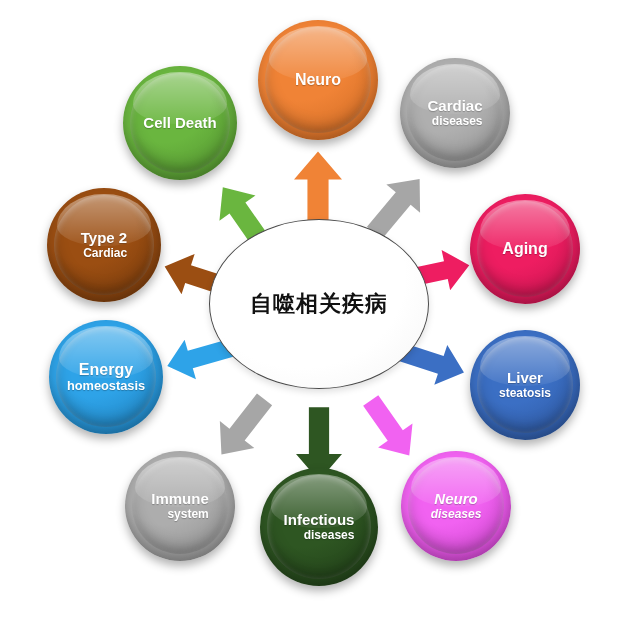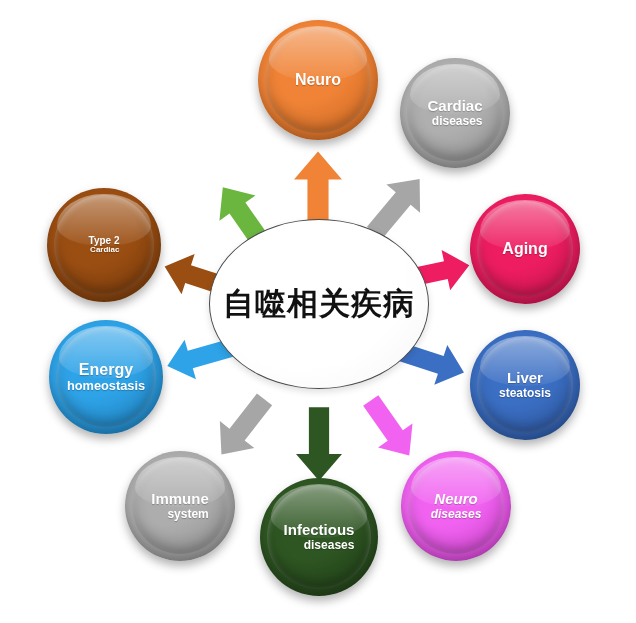--- a/index.html
+++ b/index.html
@@ -84,21 +84,21 @@
     position: absolute;
     display: flex;
     align-items: center;
     justify-content: center;
     background: radial-gradient(ellipse at 42% 34%, #ffffff 58%, #f4f4f4 100%);
     border: 1.6px solid #4a4a4a;
     border-radius: 50%;
     box-shadow: 0 3px 7px rgba(0,0,0,0.13);
   }
   #center-hub .hub-text {
-    font-size: 31px;
+    font-size: 22px;
     font-weight: bold;
     color: #111111;
     letter-spacing: 1px;
     white-space: nowrap;
   }
 
   
   .arrow {
     position: absolute;
     transform-origin: 50% 50%;
@@ -173,26 +173,29 @@
       </div>
       <div class="node" style="width: 110px; height: 110px; left: 470px; top: 194px; font-size: 16px; background: radial-gradient(circle at 36% 26%, rgb(238, 29, 97) 0%, rgb(238, 29, 97) 42%, rgb(191, 19, 76) 100%); box-shadow: rgba(0, 0, 0, 0.3) 0px 5px 10px, rgba(0, 0, 0, 0.22) 0px -6px 12px inset;">
         <span class="lbl">Aging</span>
       </div>
       <div class="node" style="width: 110px; height: 110px; left: 470px; top: 330px; font-size: 15px; background: radial-gradient(circle at 36% 26%, rgb(59, 111, 196) 0%, rgb(59, 111, 196) 42%, rgb(42, 81, 150) 100%); box-shadow: rgba(0, 0, 0, 0.3) 0px 5px 10px, rgba(0, 0, 0, 0.22) 0px -6px 12px inset;">
         <span class="lbl">Liver<span class="sub">steatosis</span></span>
       </div>
       <div class="node" style="width: 110px; height: 110px; left: 401px; top: 451px; font-size: 15px; background: radial-gradient(circle at 36% 26%, rgb(241, 98, 241) 0%, rgb(241, 98, 241) 42%, rgb(196, 62, 196) 100%); box-shadow: rgba(0, 0, 0, 0.3) 0px 5px 10px, rgba(0, 0, 0, 0.22) 0px -6px 12px inset; font-style: italic;">
         <span class="lbl">Neuro<span class="sub">diseases</span></span>
       </div>
-      <div class="node" style="width: 118px; height: 118px; left: 260px; top: 478px; font-size: 15px; background: radial-gradient(circle at 36% 26%, rgb(46, 86, 34) 0%, rgb(46, 86, 34) 42%, rgb(30, 58, 22) 100%); box-shadow: rgba(0, 0, 0, 0.3) 0px 5px 10px, rgba(0, 0, 0, 0.22) 0px -6px 12px inset;">
+      <div class="node" style="width: 118px; height: 118px; left: 260px; top: 468px; font-size: 15px; background: radial-gradient(circle at 36% 26%, rgb(46, 86, 34) 0%, rgb(46, 86, 34) 42%, rgb(30, 58, 22) 100%); box-shadow: rgba(0, 0, 0, 0.3) 0px 5px 10px, rgba(0, 0, 0, 0.22) 0px -6px 12px inset;">
         <span class="lbl">Infectious<span class="sub">diseases</span></span>
       </div>
       <div class="node" style="width: 114px; height: 114px; left: 49px; top: 320px; font-size: 16px; background: radial-gradient(circle at 36% 26%, rgb(46, 163, 232) 0%, rgb(46, 163, 232) 42%, rgb(28, 121, 180) 100%); box-shadow: rgba(0, 0, 0, 0.3) 0px 5px 10px, rgba(0, 0, 0, 0.22) 0px -6px 12px inset;">
         <span class="lbl">Energy<span class="sub">homeostasis</span></span>
       </div>
       <div class="node" style="width: 110px; height: 110px; left: 125px; top: 451px; font-size: 15px; background: radial-gradient(circle at 36% 26%, rgb(173, 173, 173) 0%, rgb(173, 173, 173) 42%, rgb(136, 136, 136) 100%); box-shadow: rgba(0, 0, 0, 0.3) 0px 5px 10px, rgba(0, 0, 0, 0.22) 0px -6px 12px inset;">
         <span class="lbl">Immune<span class="sub">system</span></span>
       </div>
-      <div class="node" style="width: 114px; height: 114px; left: 47px; top: 188px; font-size: 10px; background: radial-gradient(circle at 36% 26%, rgb(155, 78, 18) 0%, rgb(155, 78, 18) 42%, rgb(112, 55, 11) 100%); box-shadow: rgba(0, 0, 0, 0.3) 0px 5px 10px, rgba(0, 0, 0, 0.22) 0px -6px 12px inset;">
+      <div class="node" style="width: 114px; height: 114px; left: 47px; top: 188px; font-size: 15px; background: radial-gradient(circle at 36% 26%, rgb(155, 78, 18) 0%, rgb(155, 78, 18) 42%, rgb(112, 55, 11) 100%); box-shadow: rgba(0, 0, 0, 0.3) 0px 5px 10px, rgba(0, 0, 0, 0.22) 0px -6px 12px inset;">
         <span class="lbl">Type 2<span class="sub">Cardiac</span></span>
+      </div>
+      <div class="node" style="width: 114px; height: 114px; left: 123px; top: 66px; font-size: 15px; background: radial-gradient(circle at 36% 26%, rgb(106, 182, 63) 0%, rgb(106, 182, 63) 42%, rgb(78, 139, 44) 100%); box-shadow: rgba(0, 0, 0, 0.3) 0px 5px 10px, rgba(0, 0, 0, 0.22) 0px -6px 12px inset;">
+        <span class="lbl">Cell Death</span>
       </div>
     </div>
 </div>
 
 </body></html>

